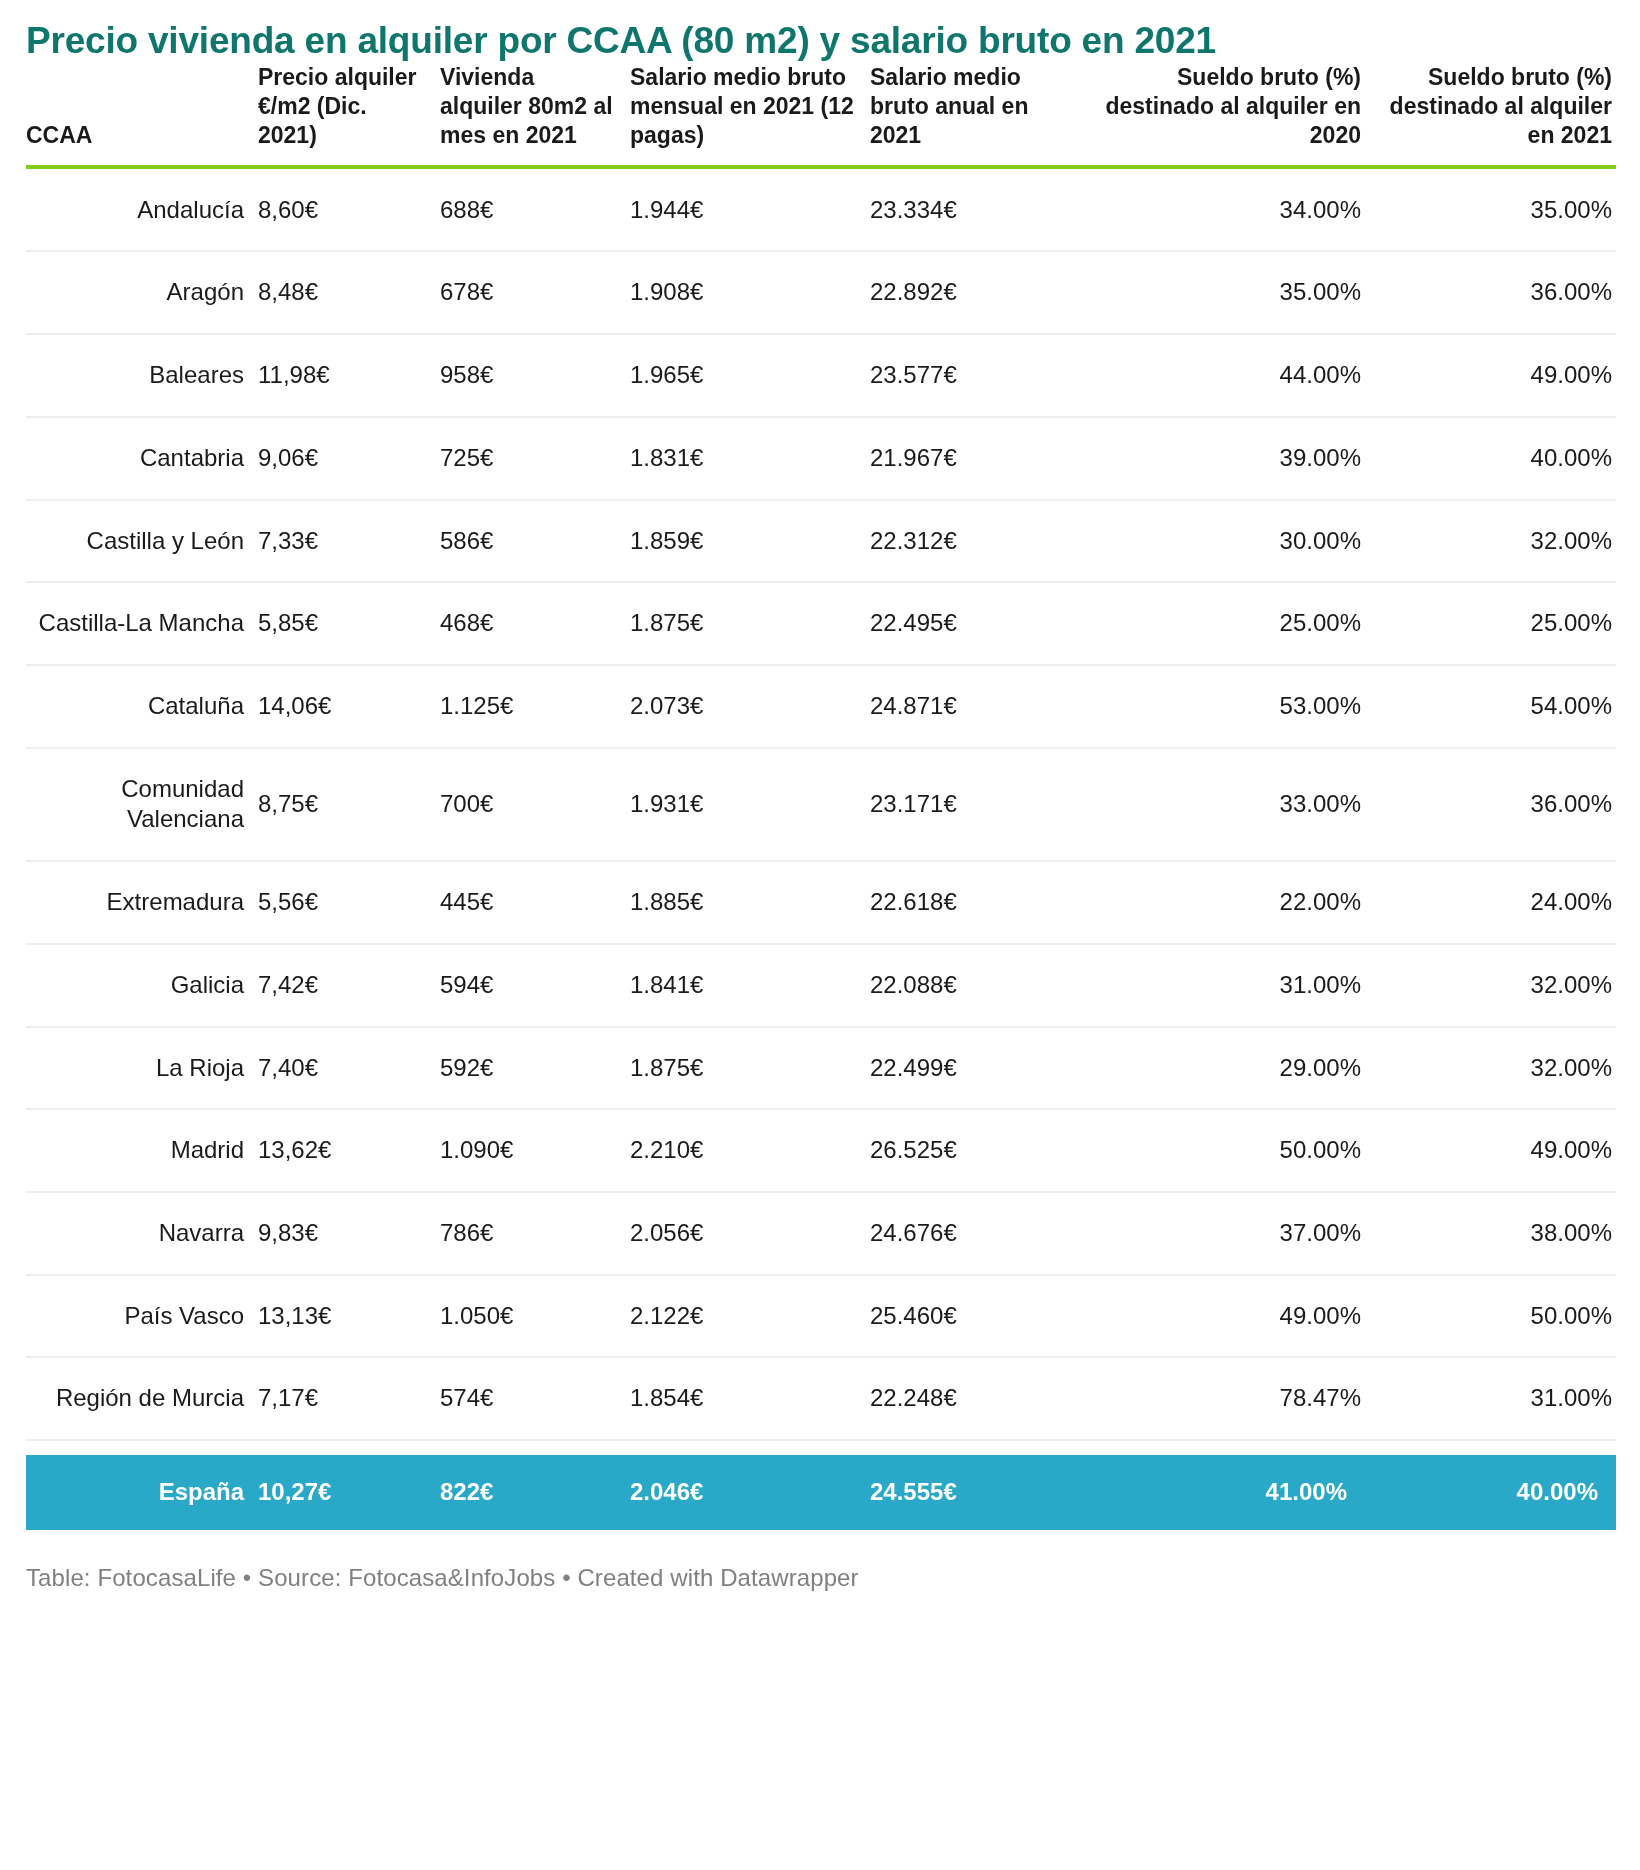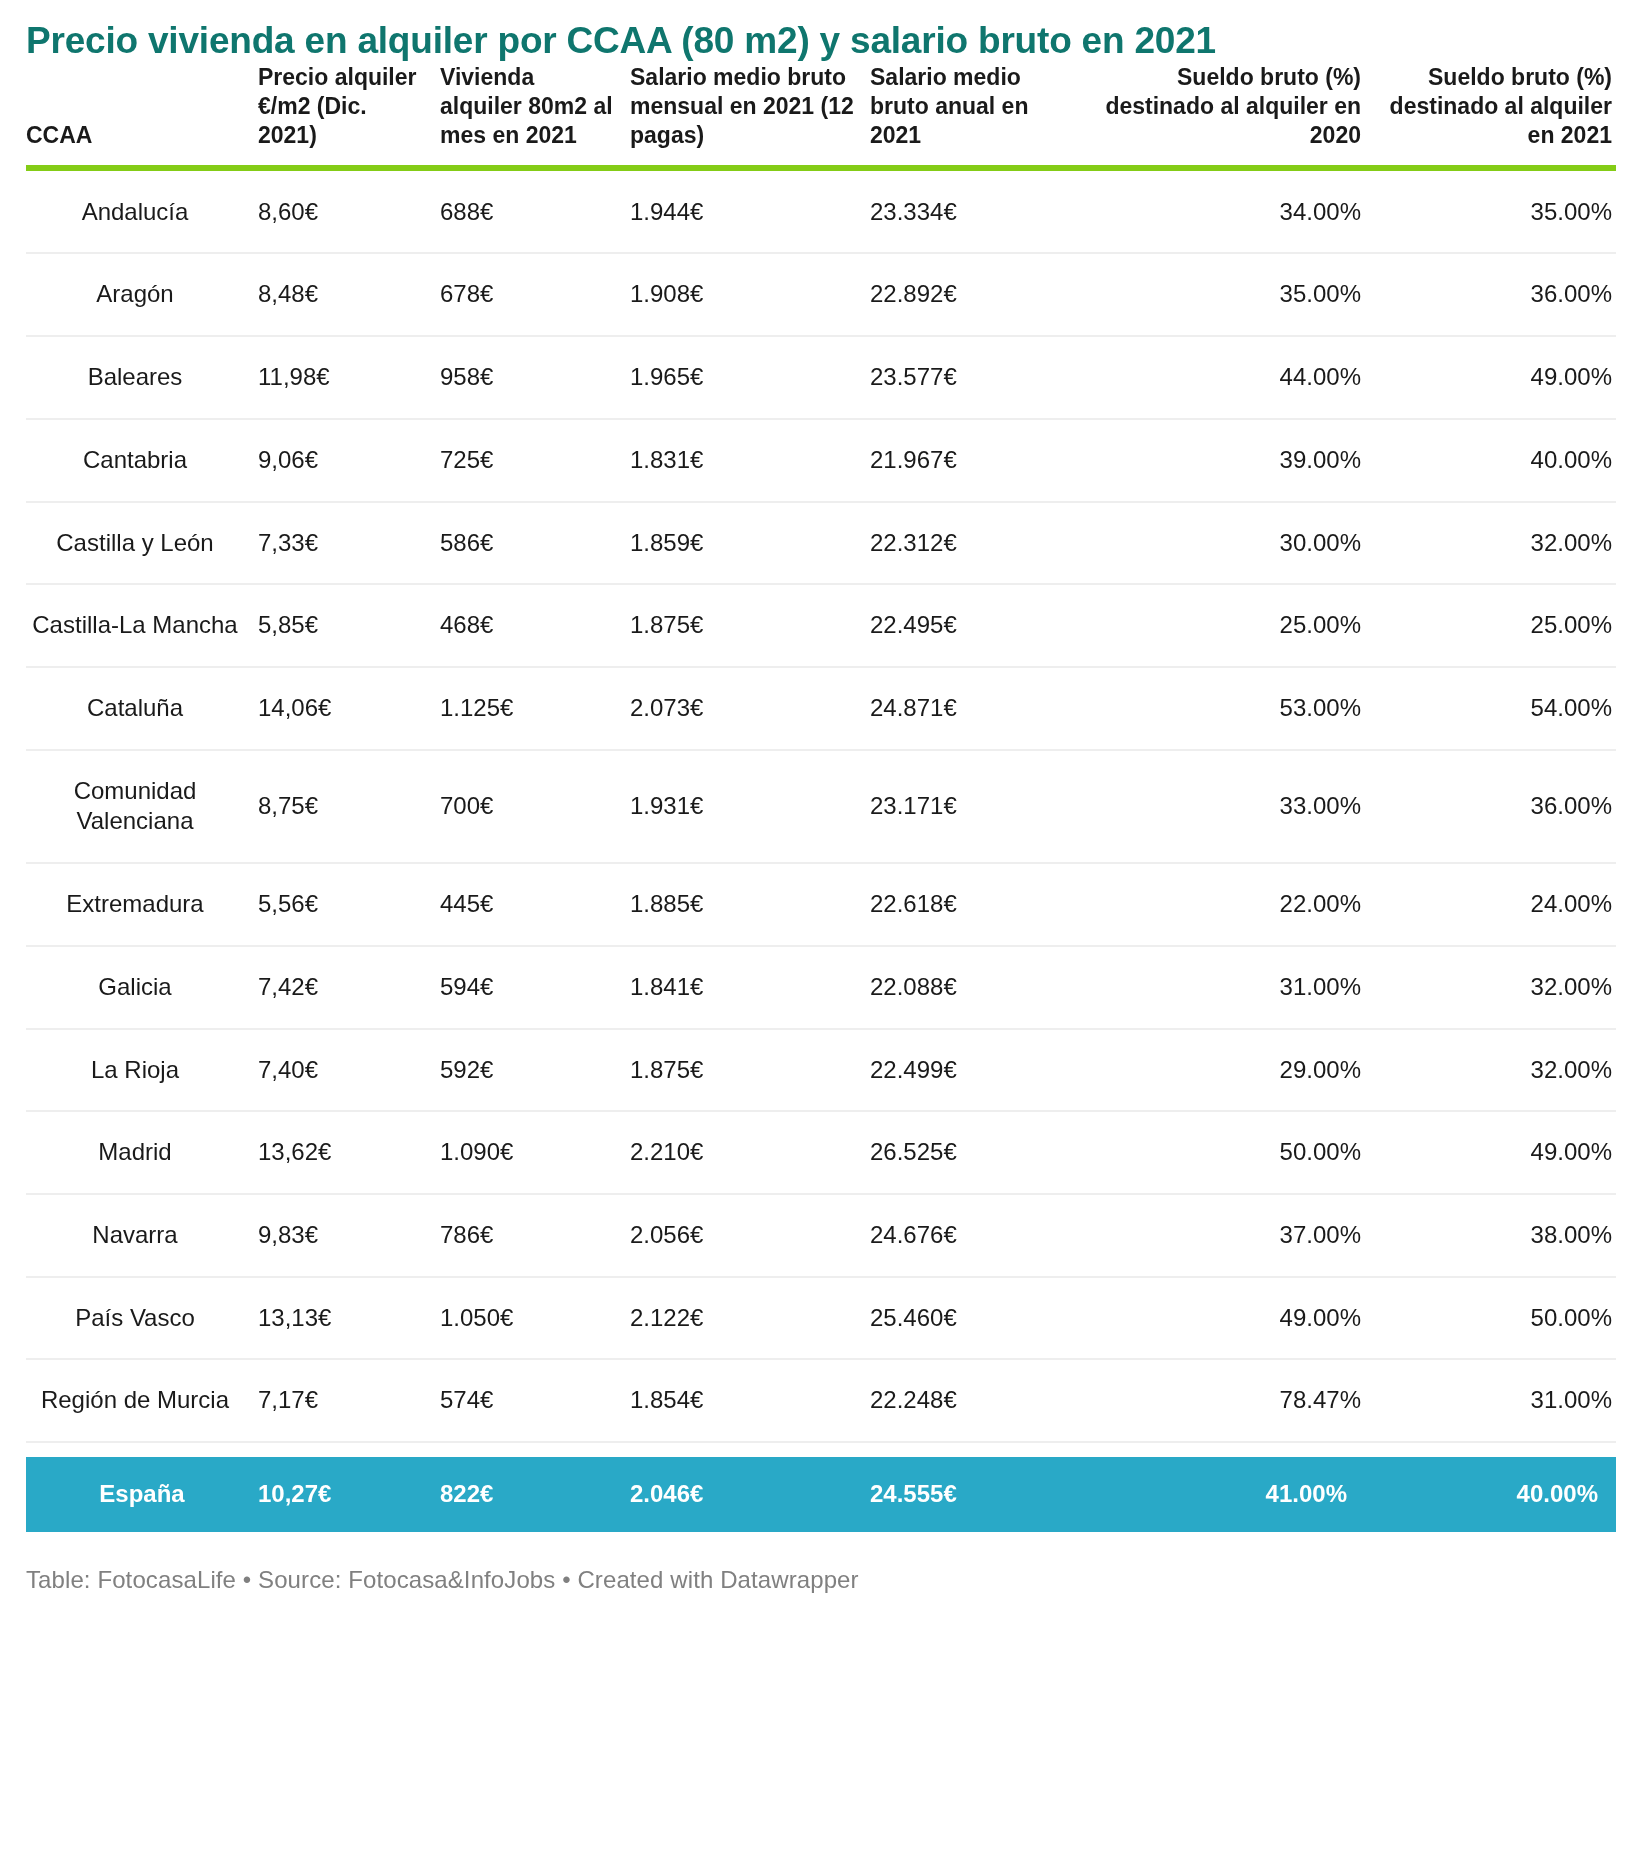--- a/index.html
+++ b/index.html
@@ -46,21 +46,21 @@
   table.data col.c-c5     { width: 280px; }
   table.data col.c-c6     { width: 251px; }
 
   thead th {
     font-size: 23px;
     font-weight: bold;
     color: #1a1a1a;
     vertical-align: bottom;
     padding: 0 0 14px 0;
     line-height: 1.27;
-    border-bottom: 6px solid #84cc16;
+    border-bottom: 4px solid #84cc16;
   }
   thead th.h-left {
     text-align: left;
     padding-right: 12px;
   }
   thead th.h-num {
     text-align: left;
     padding-right: 10px;
   }
   thead th.h-right {
@@ -77,21 +77,21 @@
     color: #1a1a1a;
     line-height: 1.28;
     padding: 25px 0 25px 0;
     border-bottom: 2px solid #eeeeee;
     vertical-align: middle;
   }
   tbody tr.row:first-child td {
     padding-top: 26px;
   }
   tbody tr.row td.t-left {
-    text-align: center;
+    text-align: right;
     padding-right: 14px;
   }
   tbody tr.row td.t-num {
     text-align: left;
     padding-right: 10px;
   }
   tbody tr.row td.t-right {
     text-align: right;
     padding-right: 4px;
   }

